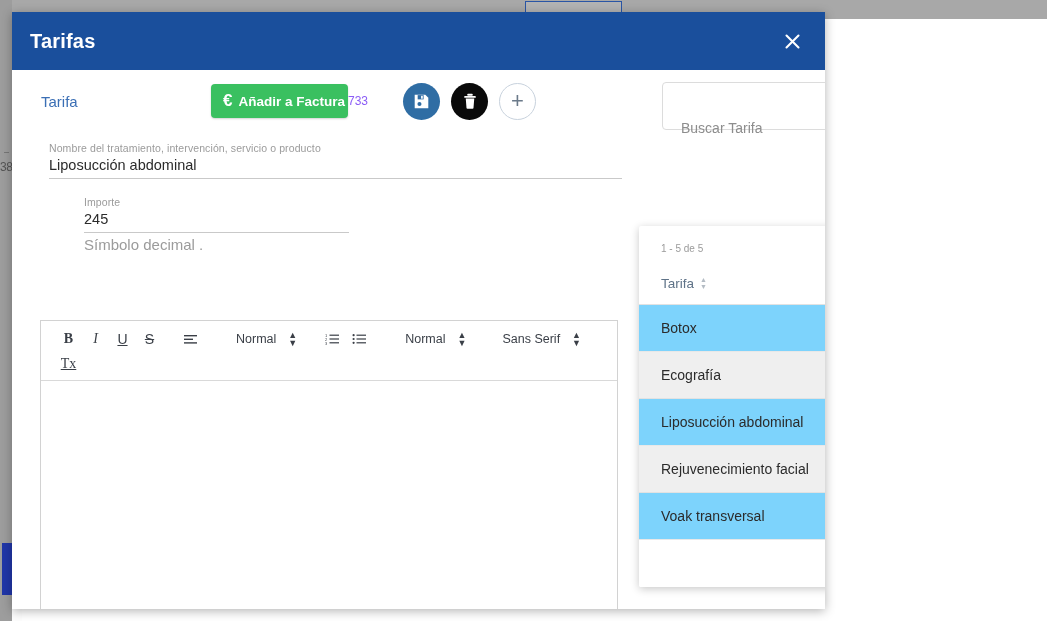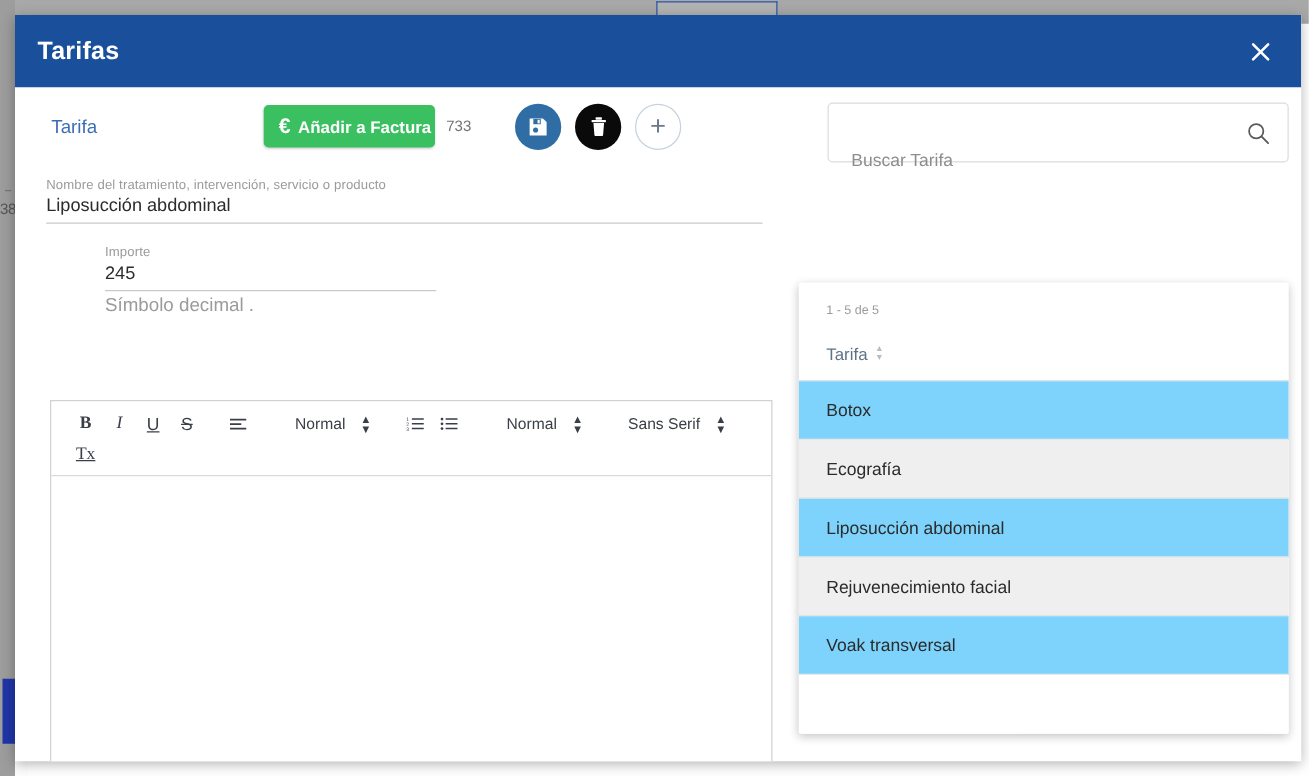--- a/index.html
+++ b/index.html
@@ -48,21 +48,21 @@
   }
   .bg-darkgray {
     position: absolute; left: 12px; top: 370px; width: 10px; height: 42px;
     background: #8e8e8e;
   }
 
   
   #modal {
     position: absolute;
     left: 12px; top: 12px;
-    width: 1029px; height: 597px;
+    width: 813px; height: 597px;
     background: #ffffff;
     box-shadow: 0 2px 10px rgba(0,0,0,0.30);
     overflow: hidden;
   }
   #modal-header {
     height: 58px;
     background: #1a4f9c;
     display: flex; align-items: center; justify-content: space-between;
     padding: 0 18px 0 18px;
   }
@@ -102,21 +102,21 @@
     display: flex; align-items: center; gap: 6px;
     padding-left: 12px;
     font-size: 13.5px; font-weight: bold;
     overflow: hidden; white-space: nowrap;
     cursor: pointer;
     box-shadow: 0 1px 2px rgba(0,0,0,0.18);
     flex: none;
   }
   #invoice-btn .euro { font-size: 17px; font-weight: bold; }
   #count-badge {
-    margin-left: 9px; font-size: 12px; color: #737373; flex: none;
+    margin-left: 0; font-size: 12px; color: #8b5cf6; flex: none;
   }
   .circ-btn {
     width: 37px; height: 37px; border-radius: 50%;
     display: flex; align-items: center; justify-content: center;
     flex: none; cursor: pointer;
   }
   #save-btn { background: #2f6da4; margin-left: 35px; }
   #delete-btn { background: #0a0a0a; margin-left: 11px; }
   #add-btn { background: #ffffff; border: 1px solid #c8d2dd; margin-left: 11px; }
   #add-btn .plus { color: #6b7a8a; font-size: 22px; line-height: 1; font-weight: 300; }
@@ -124,21 +124,21 @@
   .field { position: relative; }
   .field-label {
     font-size: 10.5px; color: #9b9b9b; letter-spacing: .1px;
   }
   .field-value {
     font-size: 14.5px; color: #2b2b2b; padding: 3px 0 5px 0;
   }
   .field-underline { height: 1px; background: #c9c9c9; }
   .field-hint { font-size: 15px; color: #9b9b9b; padding-top: 3px; }
 
-  #name-field { margin: 10px 0 0 8px; width: 573px; }
+  #name-field { margin: 10px 0 0 20px; width: 573px; }
   #row-2 { display: flex; margin: 17px 0 0 12px; width: 573px; gap: 0; }
   #code-field { width: 265px; }
   #amount-field { width: 265px; margin-left: 43px; }
 
   
   #editor {
     position: absolute; left: 11px; top: 250px;
     width: 578px; height: 318px;
     border: 1px solid #d2d2d2; background: #ffffff;
   }

